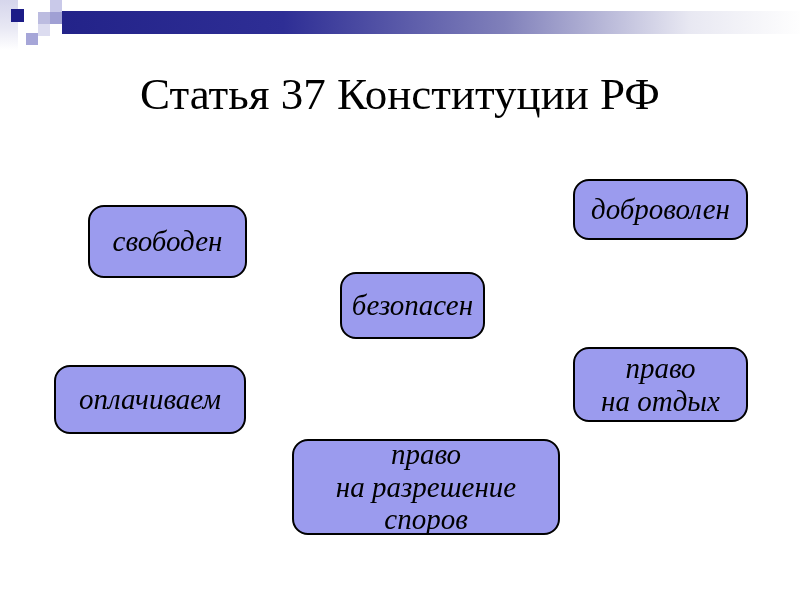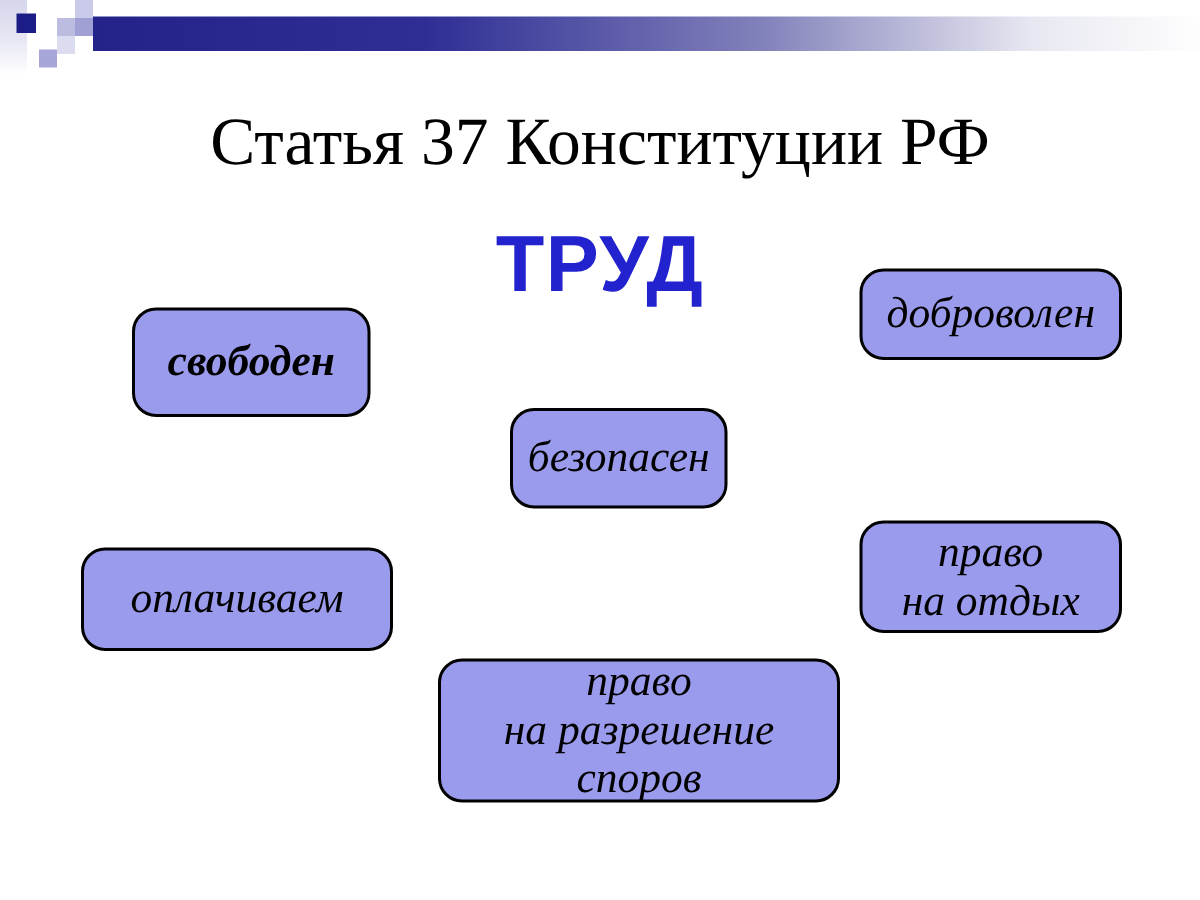--- a/index.html
+++ b/index.html
@@ -68,43 +68,42 @@
     align-items: center;
     justify-content: center;
     text-align: center;
     font-family: "Liberation Serif", serif;
     font-style: italic;
     font-size: 29px;
     line-height: 1.12;
     color: #000000;
     white-space: pre-line;
   }
-  .box-svoboden    { left:  88px; top: 205px; width: 159px; height: 73px; font-weight: bold; }
+  .box-svoboden    { left:  88px; top: 205px; width: 159px; height: 73px; }
   .box-dobrovolen  { left: 573px; top: 179px; width: 175px; height: 61px; }
   .box-bezopasen   { left: 340px; top: 272px; width: 145px; height: 67px; }
-  .box-oplachivaem { left:  54px; top: 365px; width: 208px; height: 69px; text-align: right; }
+  .box-oplachivaem { left:  54px; top: 365px; width: 192px; height: 69px; text-align: right; }
   .box-otdyh       { left: 573px; top: 347px; width: 175px; height: 75px; }
   .box-spory       { left: 292px; top: 439px; width: 268px; height: 96px; }
 </style>
 </head>
 <body>
 
 <div class="slide">
 
   <div class="top-bar"></div>
   <div class="side-strip"></div>
   <div class="px px-dark"></div>
   <div class="px px-a"></div>
   <div class="px px-b"></div>
   <div class="px px-c"></div>
   <div class="px px-d"></div>
   <div class="px px-e"></div>
 
   <div class="title">Статья 37 Конституции РФ</div>
-  <div class="keyword">ТРУД</div>
 
   <div class="box box-svoboden">
     <span>свободен</span>
   </div>
   <div class="box box-dobrovolen">
     <span>доброволен</span>
   </div>
   <div class="box box-bezopasen">
     <span>безопасен</span>
   </div>

